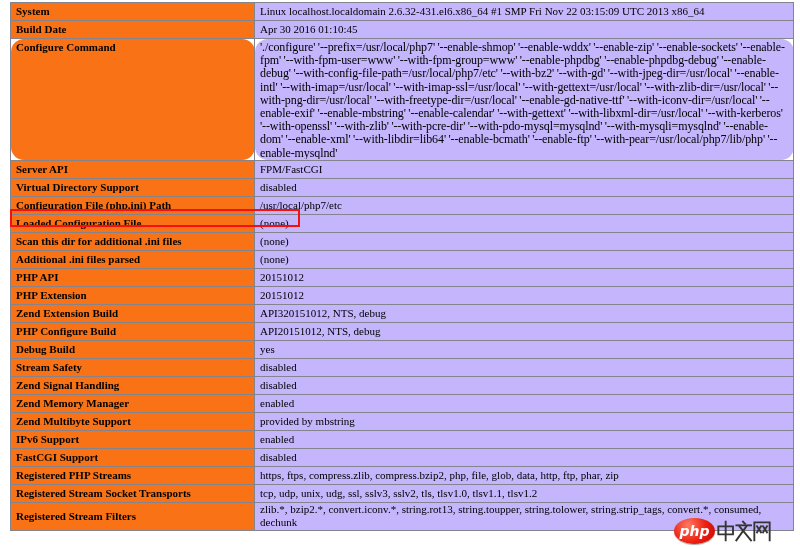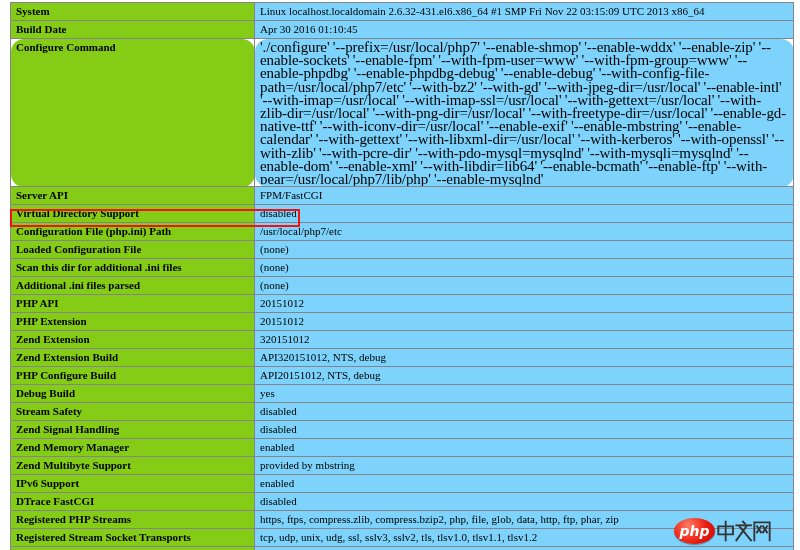--- a/index.html
+++ b/index.html
@@ -11,26 +11,26 @@
     position:absolute;left:10px;top:2px;width:784px;
     border-collapse:collapse;table-layout:fixed;
     border:1px solid #5e5e66;
   }
   .info td{
     border:1px solid #84848e;
     font-size:11px;line-height:13px;color:#000;
     padding:0 5px;vertical-align:middle;overflow:hidden;
     word-wrap:break-word;
   }
-  td.e{background:#84cc16;font-weight:bold;}
-  td.v{background:#7dd3fc;}
+  td.e{background:#f97316;font-weight:bold;}
+  td.v{background:#c4b5fd;}
   tr.r{height:18px;}
   tr.tall{height:117px;}
   tr.tall td{vertical-align:top;padding-top:2px;border-radius:13px;}
-  td.cmd{font-size:15px;line-height:13.2px;letter-spacing:-0.1px;word-spacing:-0.4px;margin-left:41px;}
+  td.cmd{font-size:12px;line-height:13.2px;letter-spacing:-0.1px;word-spacing:-0.4px;margin-left:41px;}
   tr.filters{height:28px;padding-left:13px;}
   tr.filters td.v{line-height:13px;}
   .hl{
     position:absolute;left:10px;top:209px;width:286px;height:14px;
     border:2px solid #f50f0f;z-index:3;background:transparent;
   }
   .wm{
     position:absolute;left:674px;top:514px;height:34px;z-index:4;
     display:flex;align-items:center;gap:2px;justify-content:space-between;
   }
@@ -90,24 +90,20 @@
     </tr>
     <tr class="r">
       <td class="e">PHP API</td>
       <td class="v">20151012</td>
     </tr>
     <tr class="r">
       <td class="e">PHP Extension</td>
       <td class="v">20151012</td>
     </tr>
     <tr class="r">
-      <td class="e">Zend Extension</td>
-      <td class="v">320151012</td>
-    </tr>
-    <tr class="r">
       <td class="e">Zend Extension Build</td>
       <td class="v">API320151012, NTS, debug</td>
     </tr>
     <tr class="r">
       <td class="e">PHP Configure Build</td>
       <td class="v">API20151012, NTS, debug</td>
     </tr>
     <tr class="r">
       <td class="e">Debug Build</td>
       <td class="v">yes</td>
@@ -126,21 +122,21 @@
     </tr>
     <tr class="r">
       <td class="e">Zend Multibyte Support</td>
       <td class="v">provided by mbstring</td>
     </tr>
     <tr class="r">
       <td class="e">IPv6 Support</td>
       <td class="v">enabled</td>
     </tr>
     <tr class="r">
-      <td class="e">DTrace FastCGI</td>
+      <td class="e">FastCGI Support</td>
       <td class="v">disabled</td>
     </tr>
     <tr class="r">
       <td class="e">Registered PHP Streams</td>
       <td class="v">https, ftps, compress.zlib, compress.bzip2, php, file, glob, data, http, ftp, phar, zip</td>
     </tr>
     <tr class="r">
       <td class="e">Registered Stream Socket Transports</td>
       <td class="v">tcp, udp, unix, udg, ssl, sslv3, sslv2, tls, tlsv1.0, tlsv1.1, tlsv1.2</td>
     </tr>

